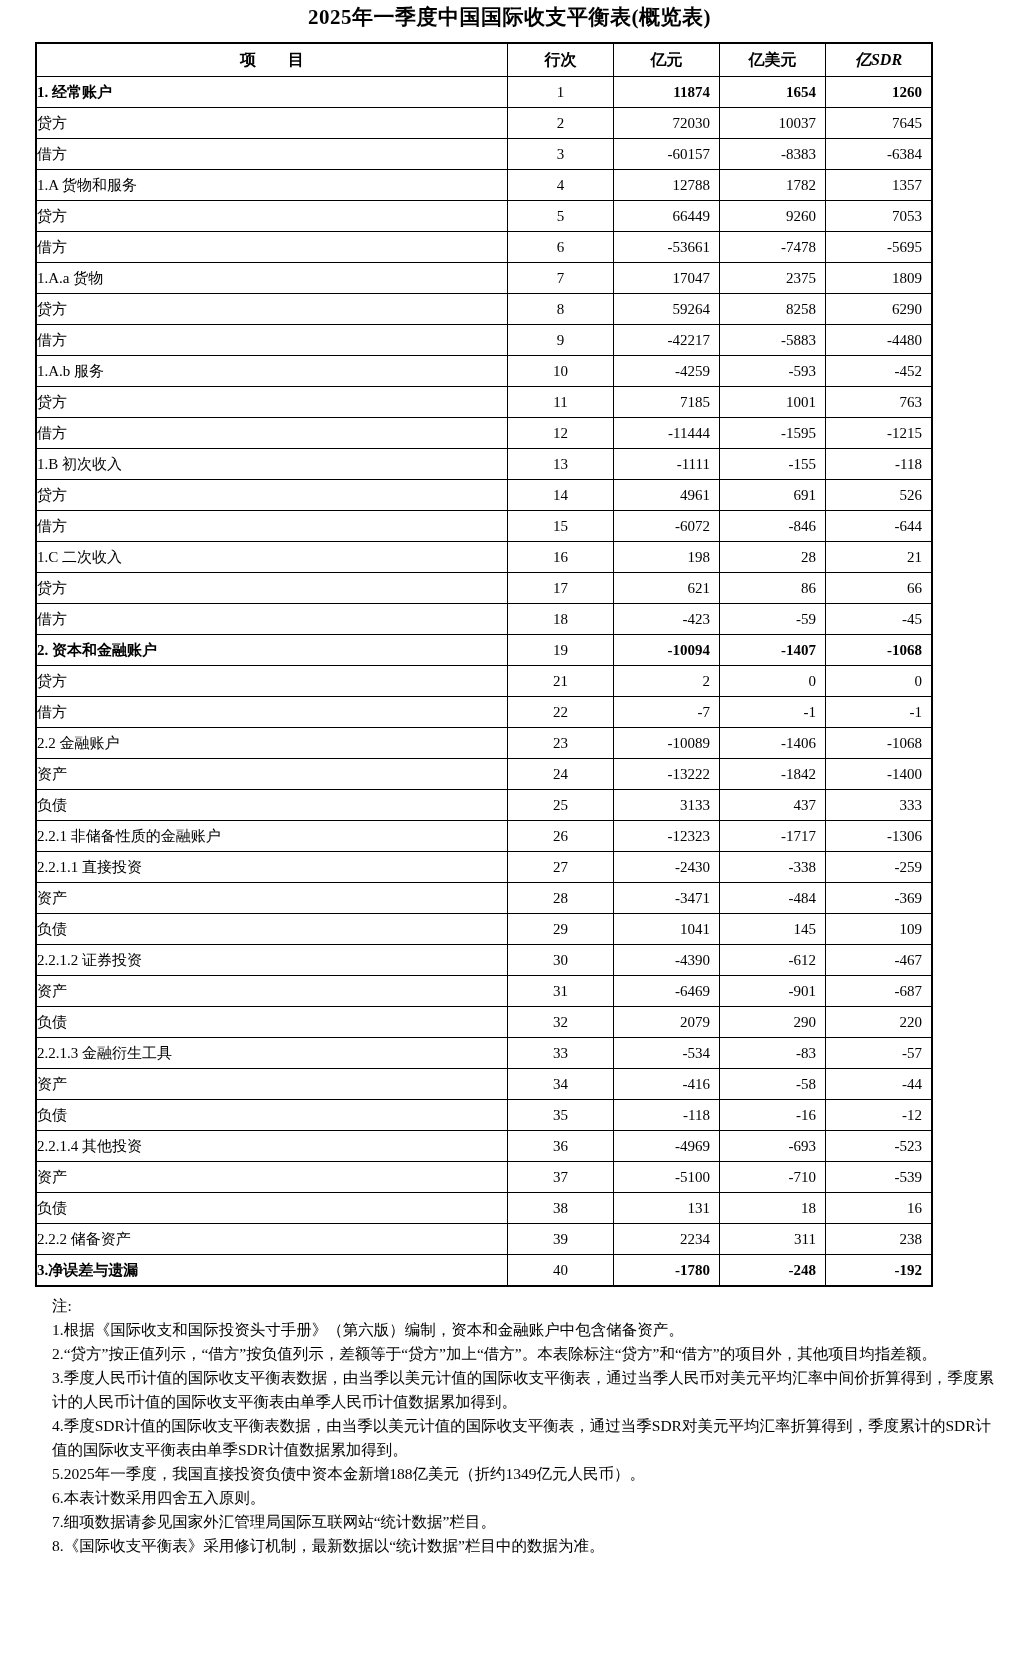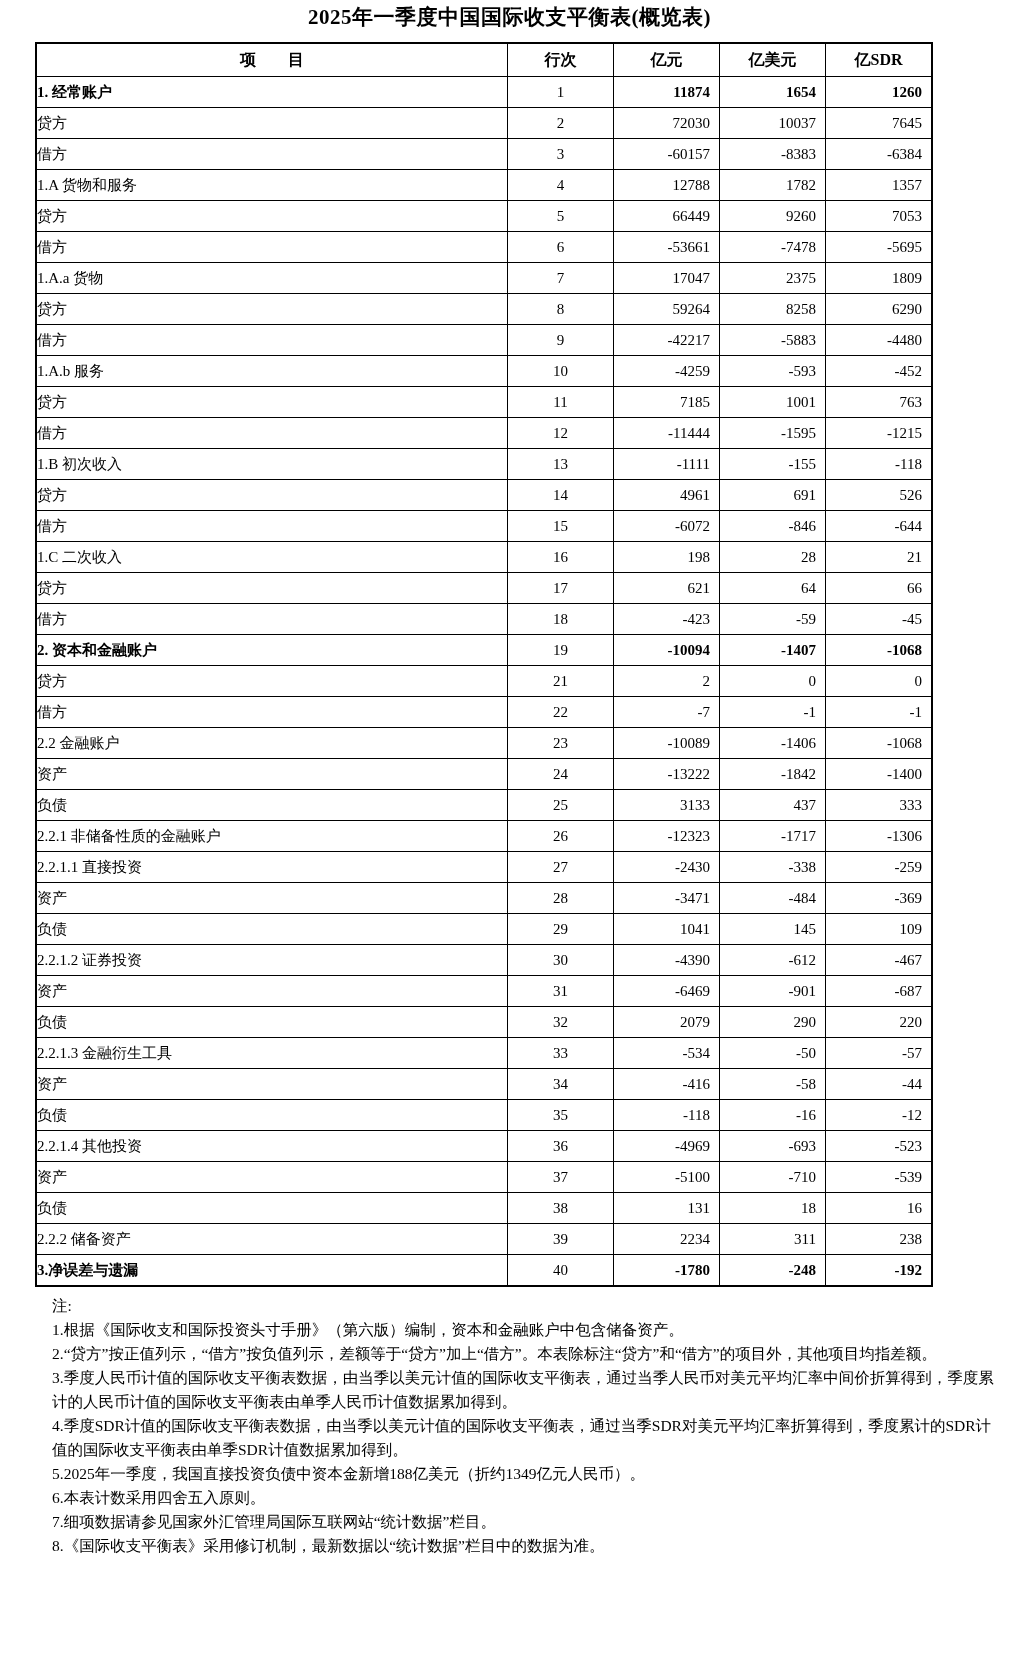--- a/index.html
+++ b/index.html
@@ -64,21 +64,21 @@
 
 <div class="page-title">2025年一季度中国国际收支平衡表(概览表)</div>
 
 <table class="bop-table">
   <thead>
     <tr>
       <th class="col-item">项　　目</th>
       <th class="col-line">行次</th>
       <th class="col-num" style="text-align:center;">亿元</th>
       <th class="col-num" style="text-align:center;">亿美元</th>
-      <th class="col-num" style="text-align:center;">亿SDR</th>
+      <th class="col-num" style="text-align:center;font-style:italic;">亿SDR</th>
     </tr>
   </thead>
   <tbody>
       <tr class="bold">
         <td class="col-item ind-0">1. 经常账户</td>
         <td class="col-line">1</td>
         <td class="col-num">11874</td>
         <td class="col-num">1654</td>
         <td class="col-num">1260</td>
       </tr>
@@ -184,21 +184,21 @@
         <td class="col-item ind-1">1.C 二次收入</td>
         <td class="col-line">16</td>
         <td class="col-num">198</td>
         <td class="col-num">28</td>
         <td class="col-num">21</td>
       </tr>
       <tr>
         <td class="col-item ind-3">贷方</td>
         <td class="col-line">17</td>
         <td class="col-num">621</td>
-        <td class="col-num">64</td>
+        <td class="col-num">86</td>
         <td class="col-num">66</td>
       </tr>
       <tr>
         <td class="col-item ind-3">借方</td>
         <td class="col-line">18</td>
         <td class="col-num">-423</td>
         <td class="col-num">-59</td>
         <td class="col-num">-45</td>
       </tr>
       <tr class="bold">
@@ -289,21 +289,21 @@
         <td class="col-item ind-6">负债</td>
         <td class="col-line">32</td>
         <td class="col-num">2079</td>
         <td class="col-num">290</td>
         <td class="col-num">220</td>
       </tr>
       <tr>
         <td class="col-item ind-5">2.2.1.3 金融衍生工具</td>
         <td class="col-line">33</td>
         <td class="col-num">-534</td>
-        <td class="col-num">-50</td>
+        <td class="col-num">-83</td>
         <td class="col-num">-57</td>
       </tr>
       <tr>
         <td class="col-item ind-6">资产</td>
         <td class="col-line">34</td>
         <td class="col-num">-416</td>
         <td class="col-num">-58</td>
         <td class="col-num">-44</td>
       </tr>
       <tr>

